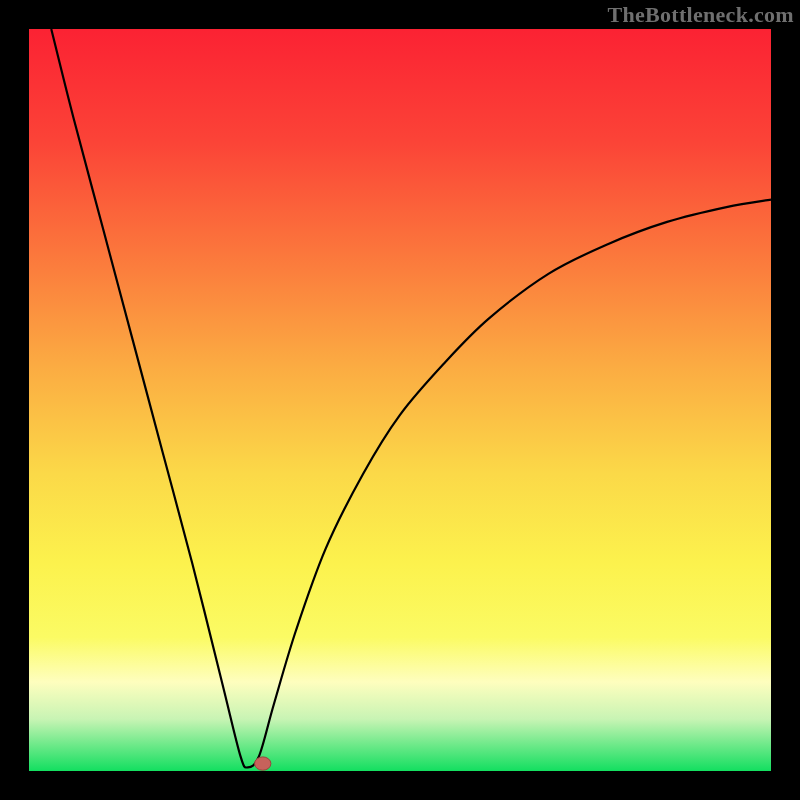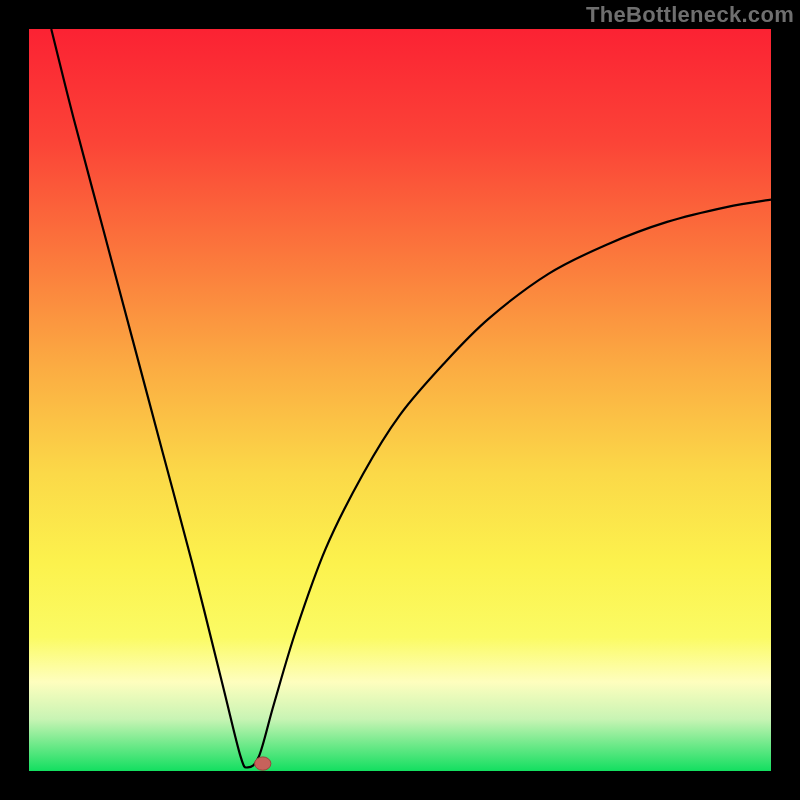--- a/index.html
+++ b/index.html
@@ -28,20 +28,21 @@
   .watermark {
     position: absolute;
     top: 2px;
     right: 6px;
     color: #6f6f6f;
     font-size: 22px;
     font-weight: 600;
     letter-spacing: 0.3px;
     z-index: 10;
     user-select: none;
+    font-family: Liberation Serif, serif;
   }
   svg { display: block; }
 </style>
 </head>
 <body>
 
 <div class="frame">
 
   <div class="watermark">TheBottleneck.com</div>
 

